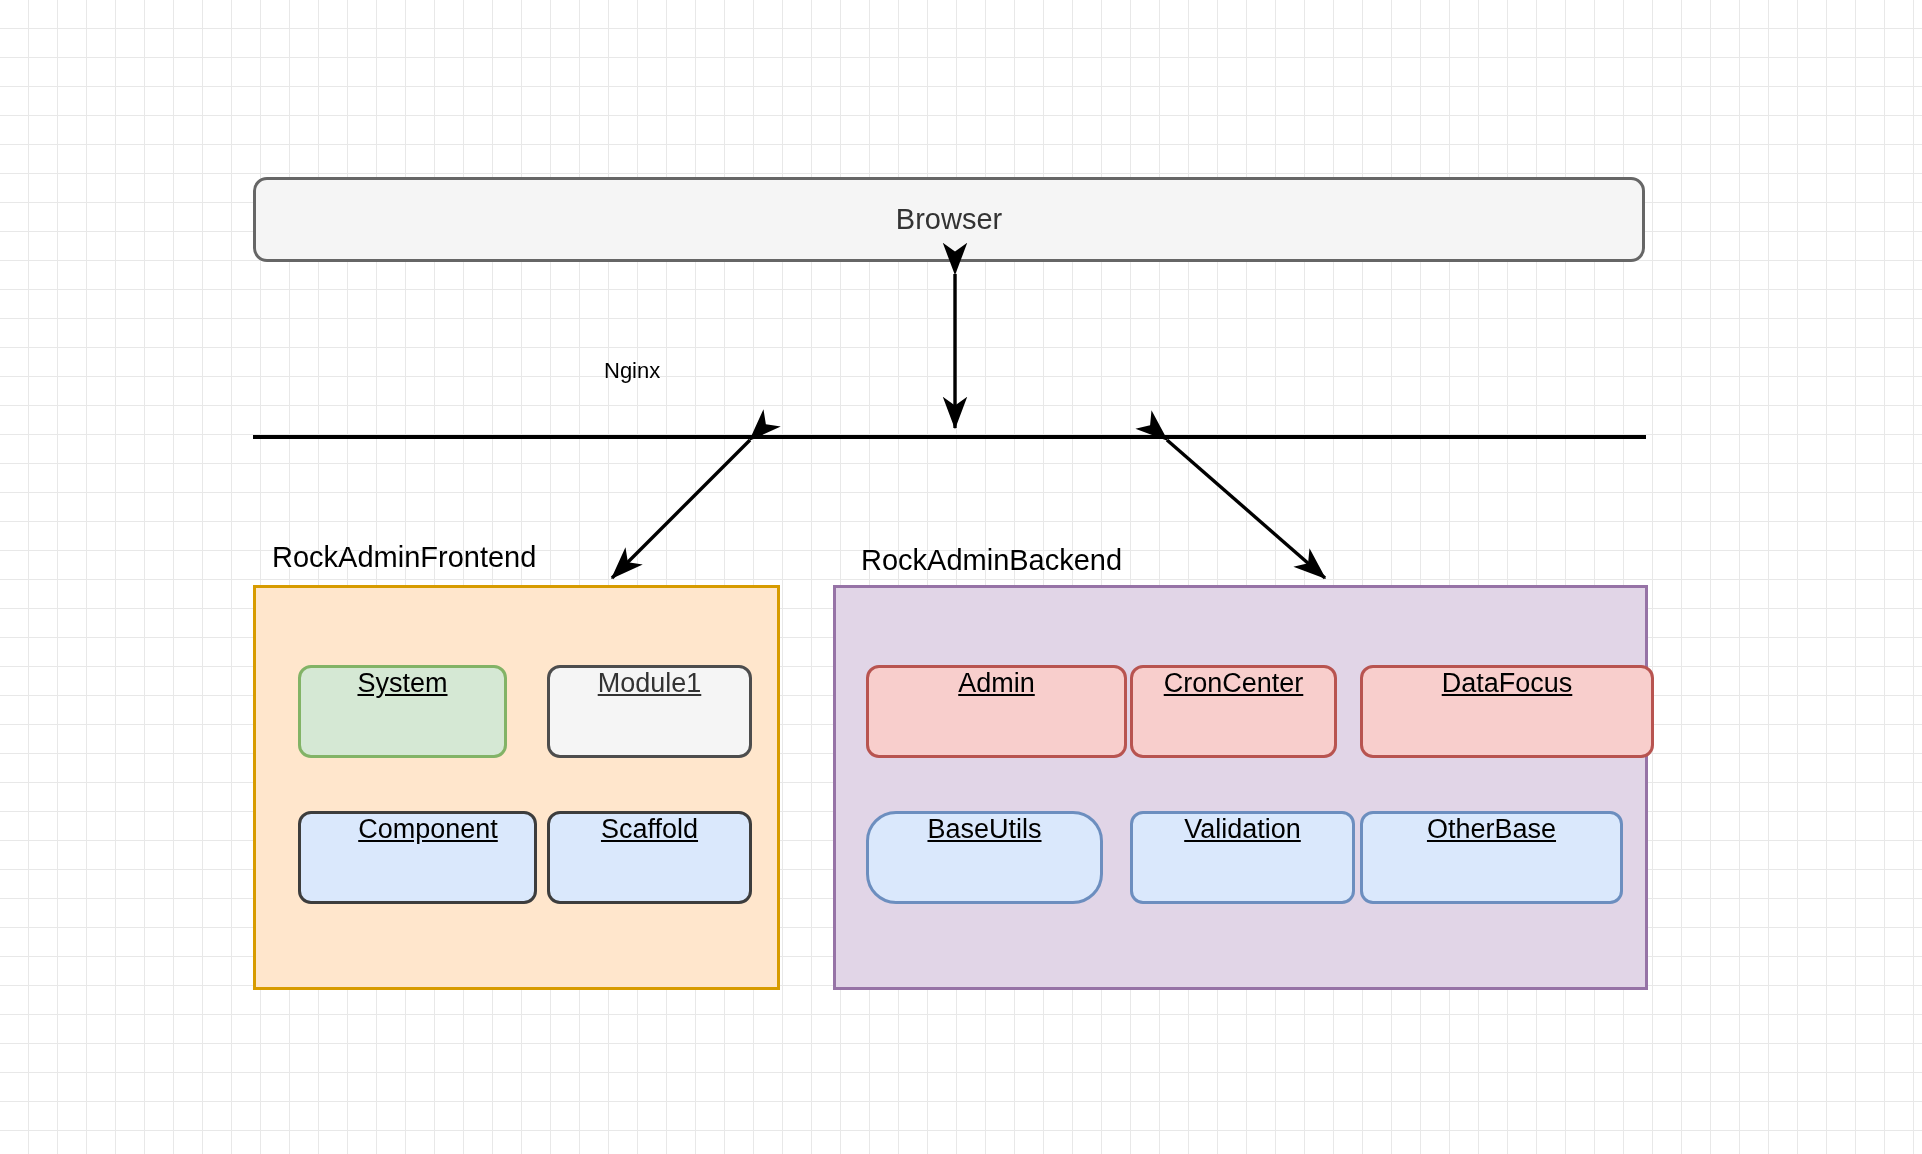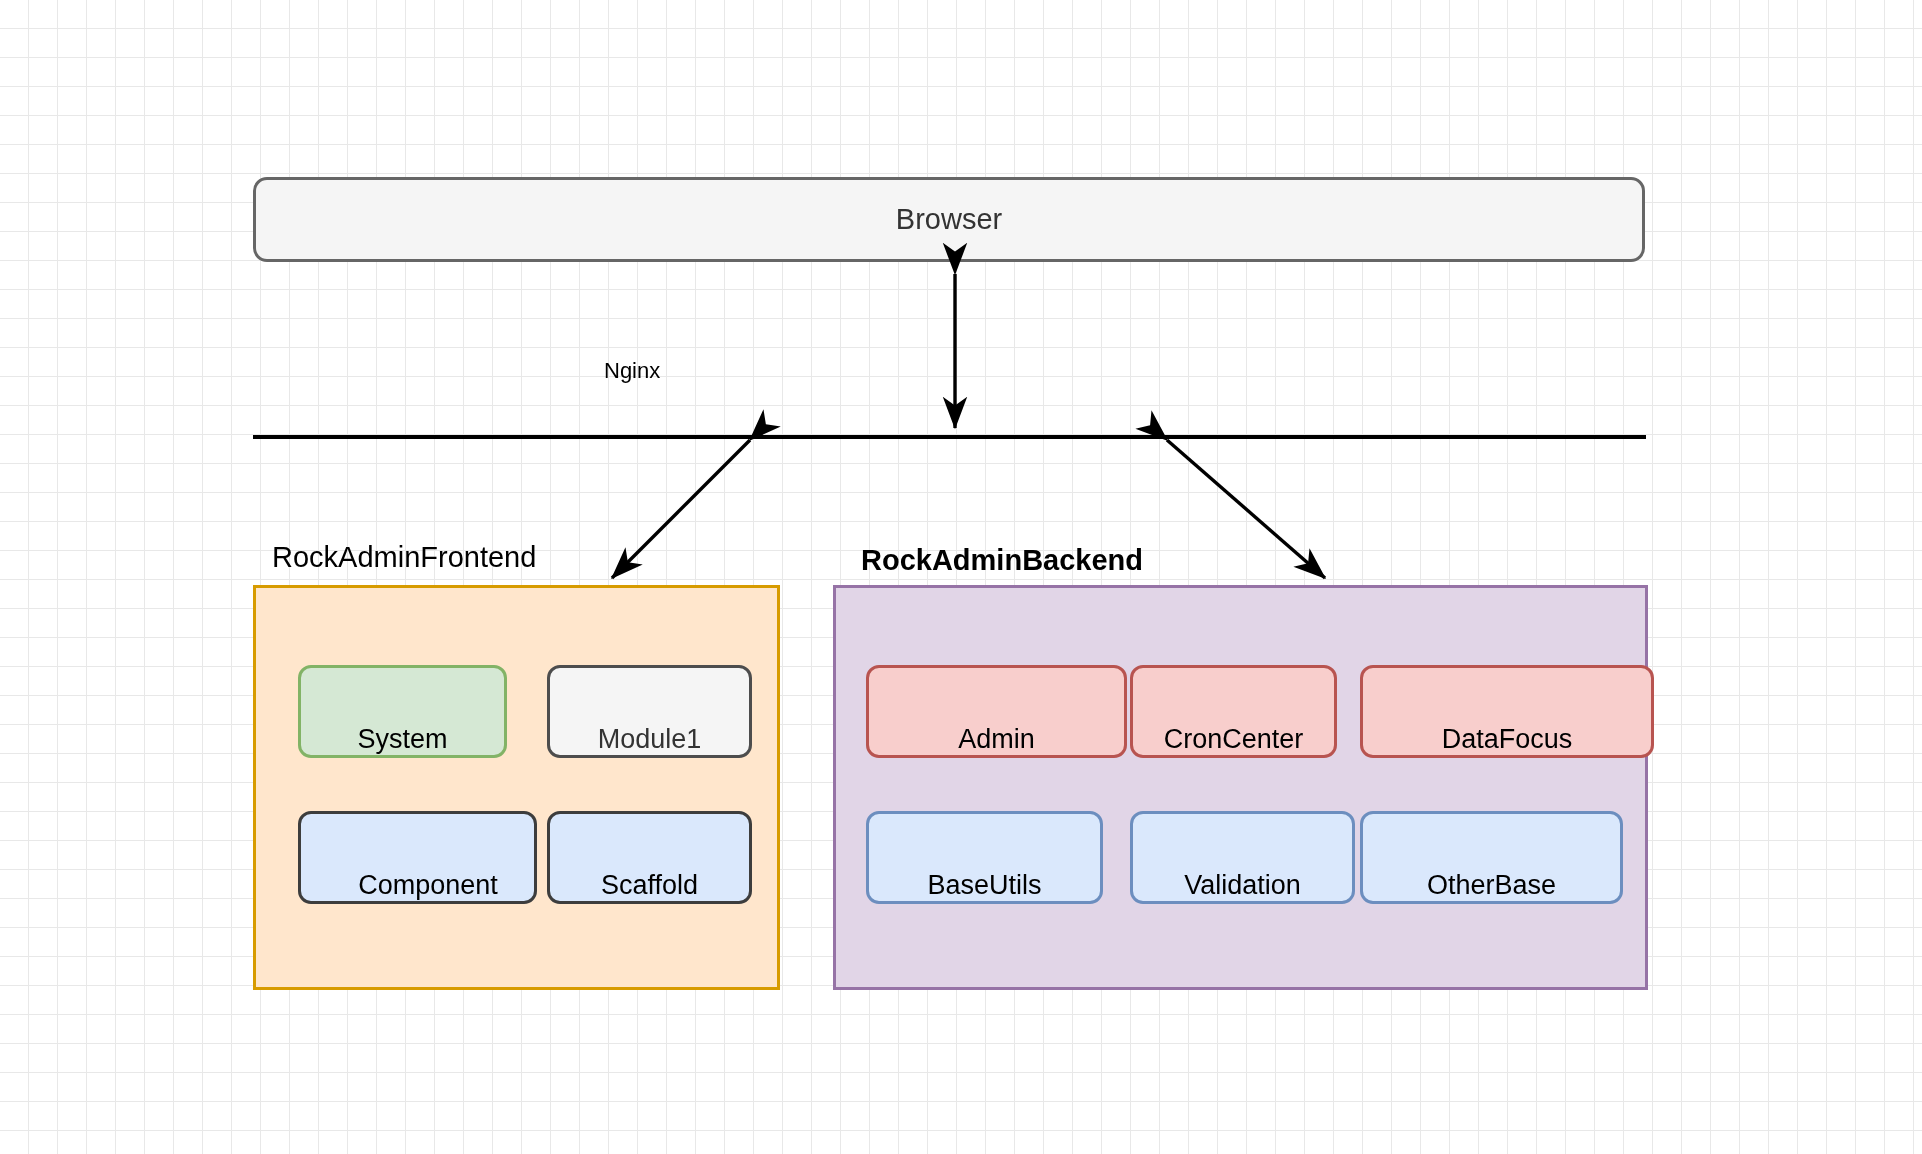--- a/index.html
+++ b/index.html
@@ -91,33 +91,34 @@
     background: #e1d5e7;
     border: 3px solid #9673a6;
   }
   .group-label {
     position: absolute;
     font-size: 29px;
     color: #000000;
     white-space: nowrap;
   }
   .label-frontend { left: 272px; top: 541px; }
-  .label-backend  { left: 861px; top: 544px; font-weight: bold; }
+  .label-backend  { left: 861px; top: 544px; }
 
   
   .box {
     position: absolute;
     box-sizing: border-box;
     display: flex;
-    align-items: flex-end;
+    align-items: flex-start;
     justify-content: center;
     border-radius: 13px;
     font-size: 27px;
     color: #000000;
     text-align: center;
+    text-decoration: underline;
   }
   .box-green { background: #d5e8d4; border: 3px solid #82b366; }
   .box-gray  { background: #f5f5f5; border: 3px solid #4d4d4d; color: #333333; }
   .box-blue-dark { background: #dae8fc; border: 3px solid #3d3d3d; }
   .box-red   { background: #f8cecc; border: 3px solid #b85450; }
   .box-blue  { background: #dae8fc; border: 3px solid #6c8ebf; }
 
   svg.arrows {
     position: absolute;
     left: 0;
@@ -180,21 +181,21 @@
 
   <div class="box box-red" style="left:866px; top:665px; width:261px; height:93px;">
     <span>Admin</span>
   </div>
   <div class="box box-red" style="left:1130px; top:665px; width:207px; height:93px;">
     <span>CronCenter</span>
   </div>
   <div class="box box-red" style="left:1360px; top:665px; width:294px; height:93px;">
     <span>DataFocus</span>
   </div>
-  <div class="box box-blue" style="left:866px; top:811px; width:237px; height:93px;">
+  <div class="box box-blue" style="left:866px; top:811px; width:237px; height:93px;border-radius:30px;">
     <span>BaseUtils</span>
   </div>
   <div class="box box-blue" style="left:1130px; top:811px; width:225px; height:93px;">
     <span>Validation</span>
   </div>
   <div class="box box-blue" style="left:1360px; top:811px; width:263px; height:93px;">
     <span>OtherBase</span>
   </div>
 
 </div>

